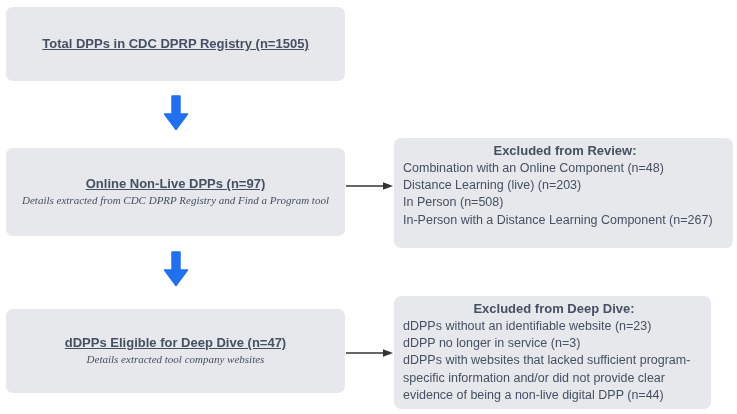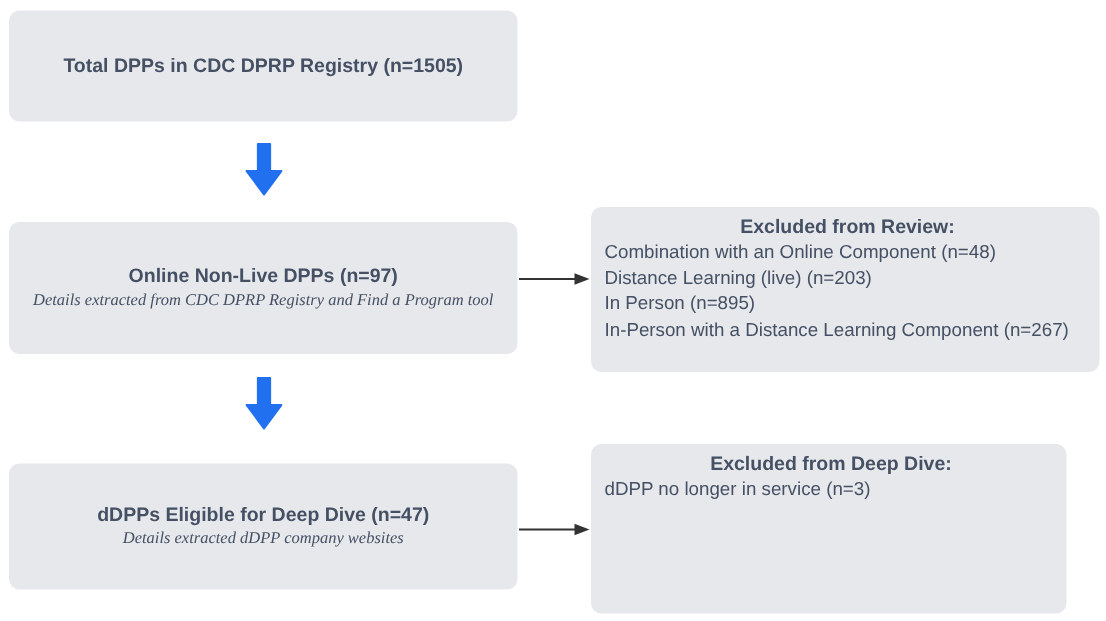--- a/index.html
+++ b/index.html
@@ -27,20 +27,21 @@
     flex-direction: column;
     align-items: center;
     justify-content: center;
     text-align: center;
     padding: 4px 10px;
   }
   .box .title {
     font-weight: bold;
     font-size: 13px;
     line-height: 1.25;
+    text-decoration: underline;
   }
   .box .subtitle {
     font-style: italic;
     font-size: 11px;
     line-height: 1.27;
     margin-top: 2px;
     font-family: Liberation Serif, serif;
   }
   .info {
     position: absolute;
@@ -96,43 +97,45 @@
       <line x1="0" y1="6" x2="38" y2="6" stroke="#333333" stroke-width="1.3"></line>
       <polygon points="37,2.2 47,6 37,9.8" fill="#333333"></polygon>
     </svg>
   </div>
 
   <div class="info" id="node-excl-review">
     <div class="title">Excluded from Review:</div>
     <div>
         <div>Combination with an Online Component (n=48)</div>
         <div>Distance Learning (live) (n=203)</div>
-        <div>In Person (n=895)</div>
+        <div>In Person (n=508)</div>
         <div>In-Person with a Distance Learning Component (n=267)</div>
       </div>
   </div>
 
   <div class="icon-wrap" id="arrow-down-2">
     <svg width="28" height="38" viewBox="0 0 28 38">
       <path d="M10 2 L18 2 L18 20 L25.5 20 L14 35.5 L2.5 20 L10 20 Z" fill="#2070f0" stroke="#2070f0" stroke-width="1.5" stroke-linejoin="round"></path>
     </svg>
   </div>
 
   <div class="box" id="node-eligible">
     <div class="title">dDPPs Eligible for Deep Dive (n=47)</div>
-    <div class="subtitle">Details extracted dDPP company websites</div>
+    <div class="subtitle">Details extracted tool company websites</div>
   </div>
 
   <div class="icon-wrap" id="connector-deep">
     <svg width="48" height="12" viewBox="0 0 48 12">
       <line x1="0" y1="6" x2="38" y2="6" stroke="#333333" stroke-width="1.3"></line>
       <polygon points="37,2.2 47,6 37,9.8" fill="#333333"></polygon>
     </svg>
   </div>
 
   <div class="info" id="node-excl-deep">
     <div class="title">Excluded from Deep Dive:</div>
     <div>
+        <div>dDPPs without an identifiable website (n=23)</div>
         <div>dDPP no longer in service (n=3)</div>
+        <div>dDPPs with websites that lacked sufficient program-specific information and/or did not provide clear evidence of being a non-live digital DPP (n=44)</div>
       </div>
   </div>
 
 </div>
 
 </body></html>

